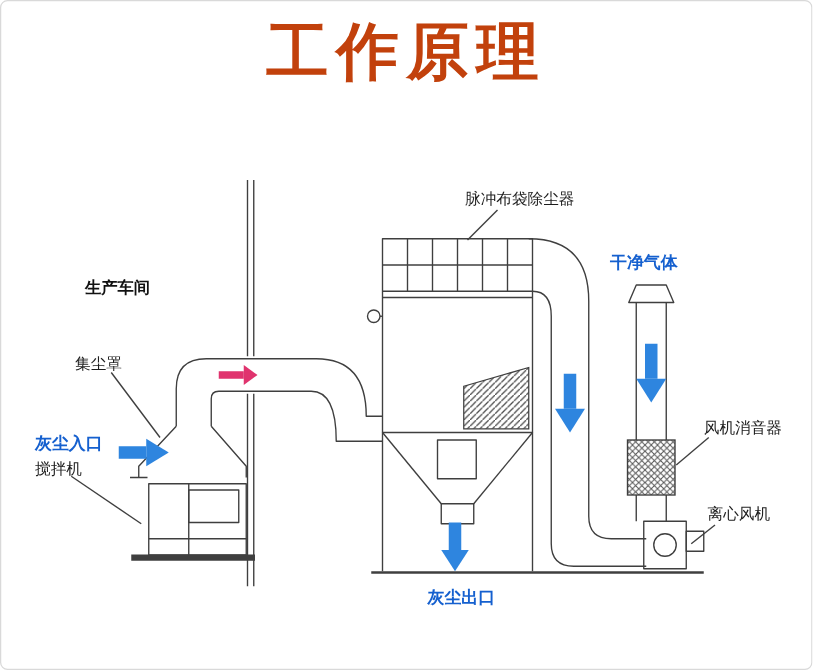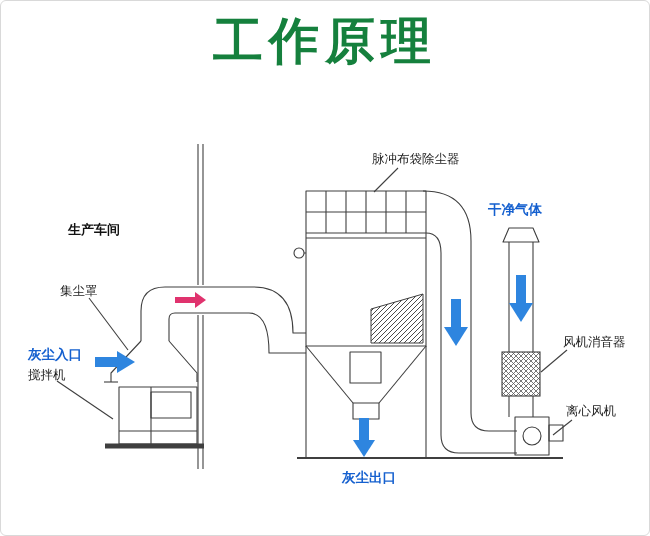--- a/index.html
+++ b/index.html
@@ -4,21 +4,21 @@
 <style>
   html,body { margin:0; padding:0; background:#fff; }
   .page {
     position:relative; width:650px; height:536px; box-sizing:border-box;
     background:#ffffff; border:1px solid #d9d9d9; border-radius:6px;
     overflow:hidden; font-family:"DejaVu Sans", sans-serif;
   }
   .title {
     position:absolute; top:10px; left:0; width:100%; margin:0;
     text-align:center; font-size:50px; line-height:1.2; font-weight:800;
-    letter-spacing:6px; color:#15803d;
+    letter-spacing:6px; color:#c2410c;
   }
   svg.diagram { position:absolute; left:0; top:0; width:650px; height:536px; }
   svg .l   { stroke:#3f3f3f; stroke-width:1.1; fill:none; stroke-linejoin:round; }
   svg .t2  { stroke-width:2; }
   svg .t5  { stroke-width:5; }
   svg text { font-family:"DejaVu Sans", sans-serif; }
   svg text.lbl   { font-size:12.5px; fill:#1c1c1c; }
   svg text.lbl-b { font-size:13px; font-weight:700; fill:#111; }
   svg text.blue  { font-size:13.5px; font-weight:700; fill:#1560cf; }
   svg .arr     { fill:#2e85df; stroke:none; }

